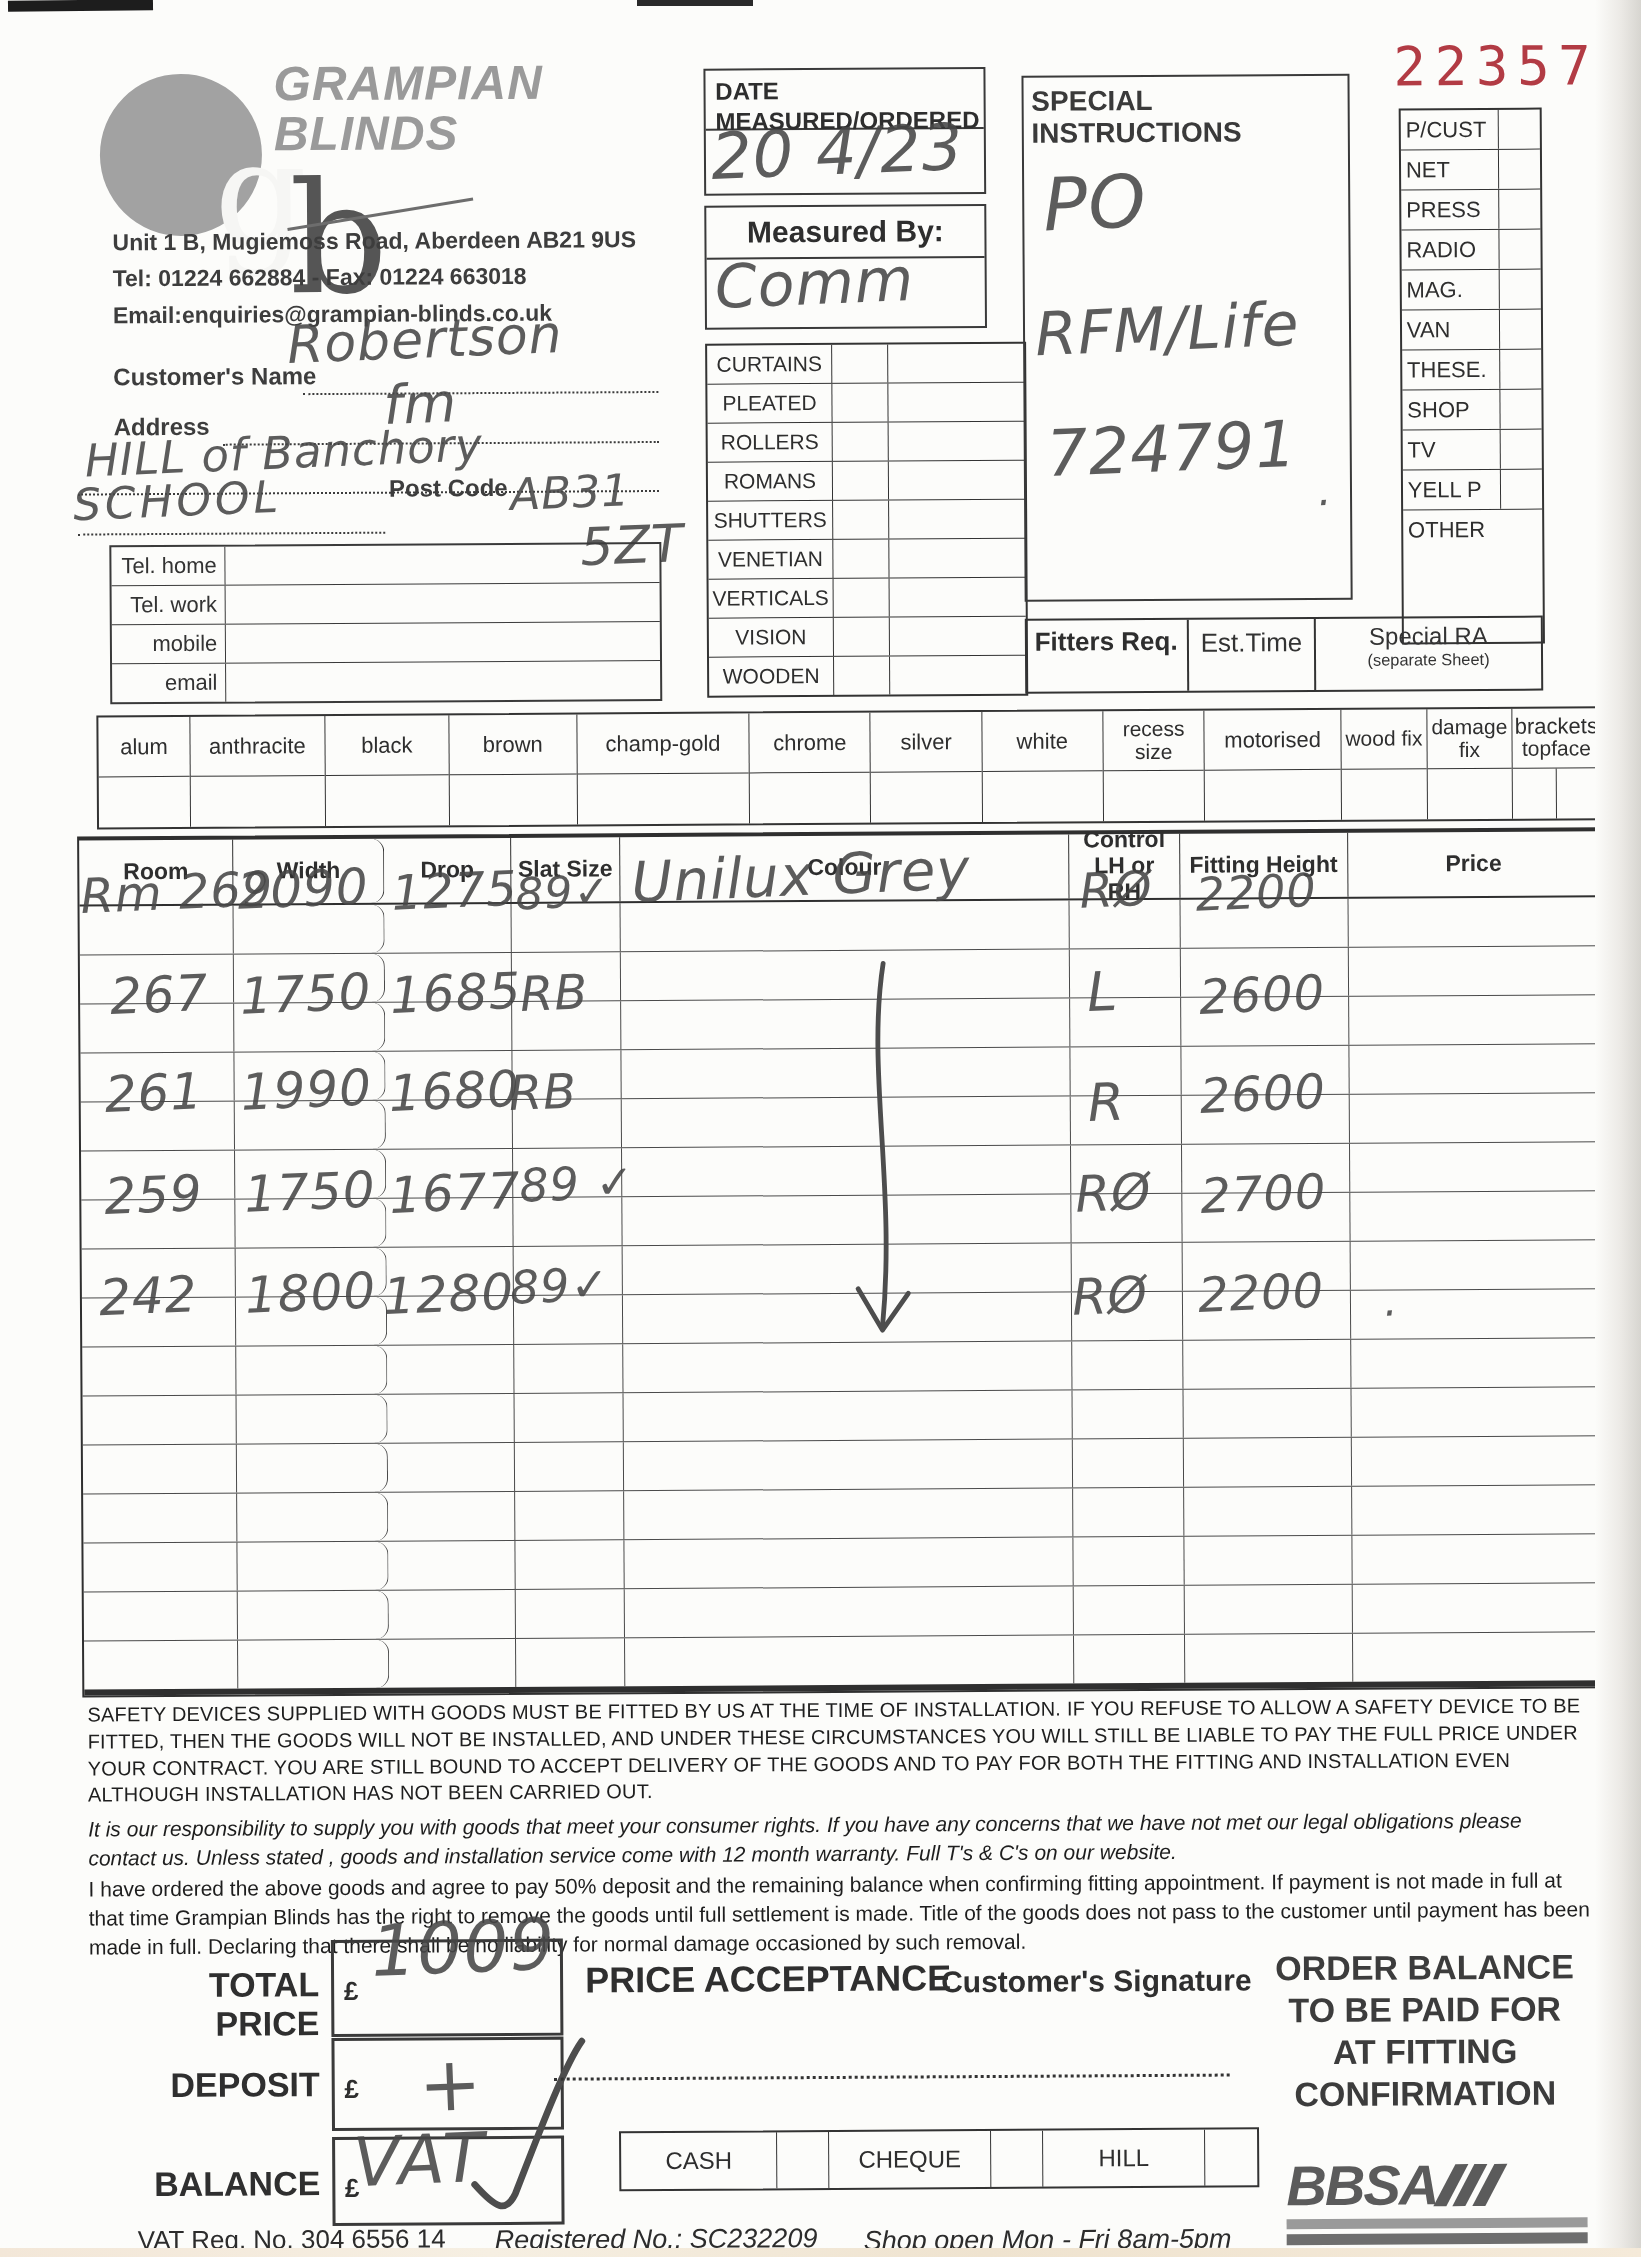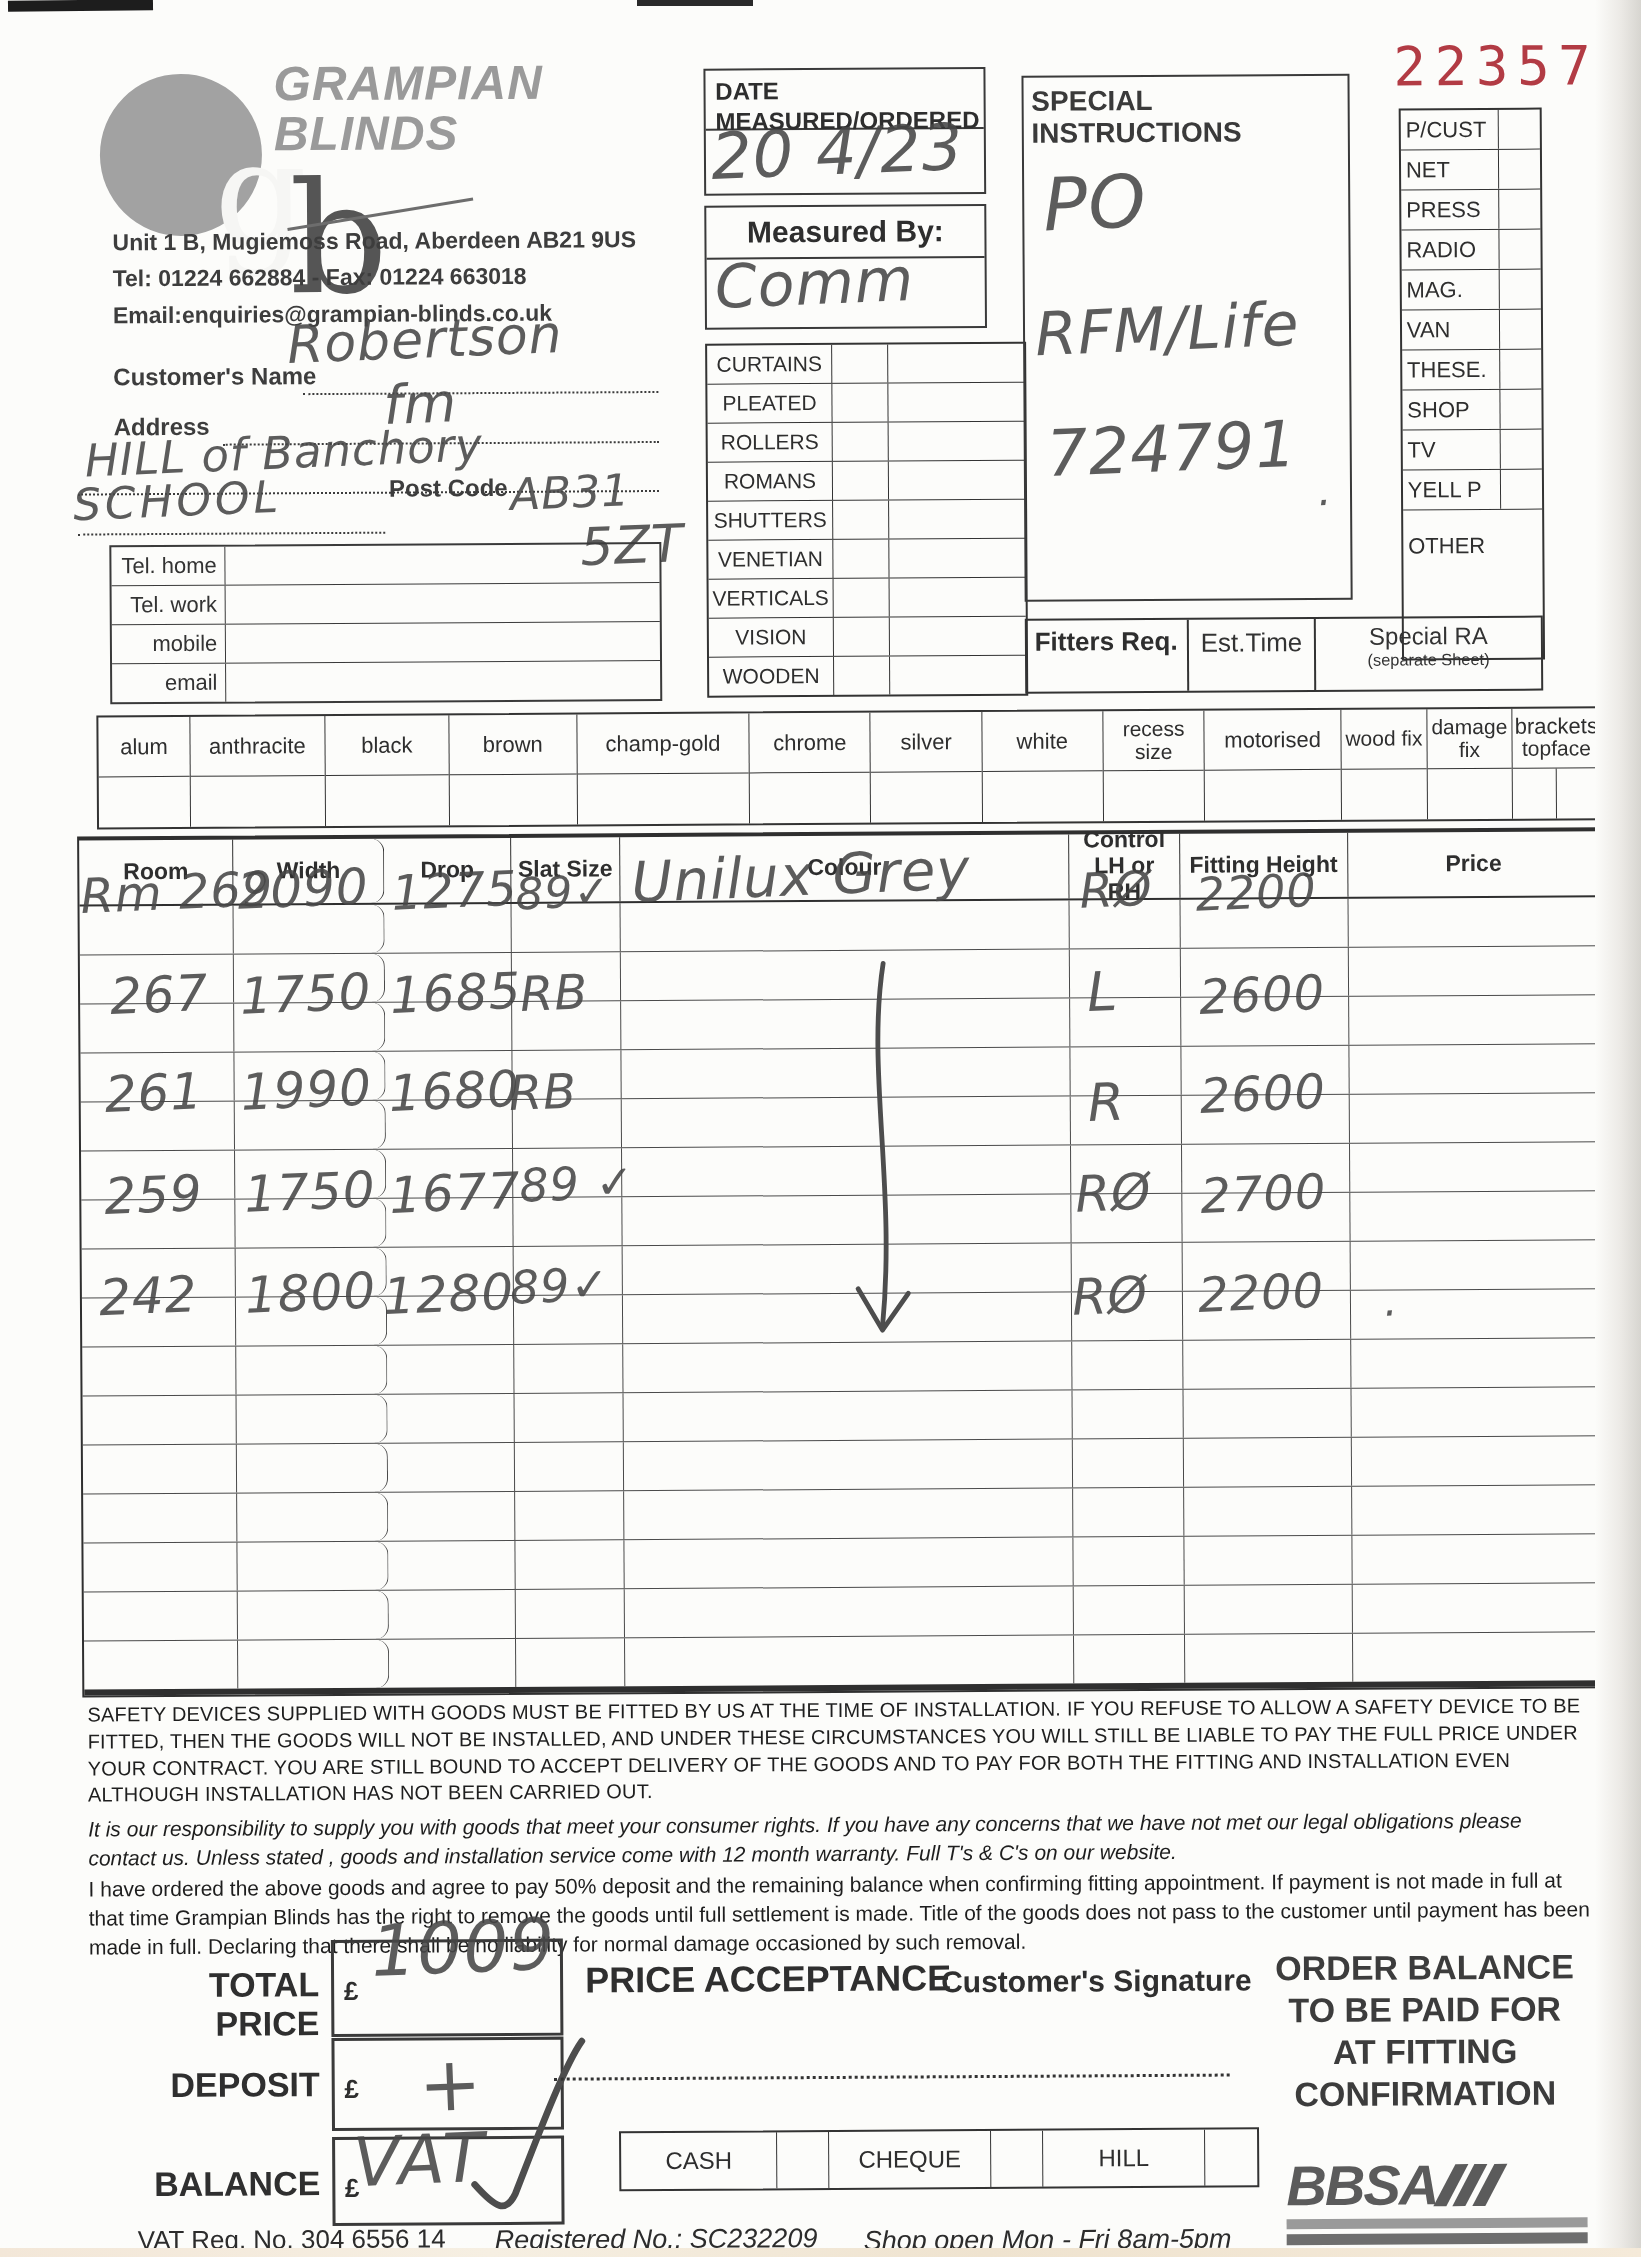--- a/index.html
+++ b/index.html
@@ -259,21 +259,21 @@
           <div class="c"></div>
         </div>
     <div class="r">
           <div class="l">TV</div>
           <div class="c"></div>
         </div>
     <div class="r">
           <div class="l">YELL P</div>
           <div class="c"></div>
         </div>
-    <div class="r" style="border-bottom:none;margin-top:16px;">
+    <div class="r" style="border-bottom:none;">
           <div class="l">OTHER</div>
         </div>
     <div class="fill"></div>
   </div>
 
   <div class="fitters">
     <div class="c" style="width:162px;font-weight:bold;font-size:26px;padding:5.8px 7.7px;">Fitters Req.</div>
     <div class="c" style="width:127px;font-size:26px;padding:7.7px 0;text-align:center;color:#333;">Est.Time</div>
     <div class="c" style="flex:1;text-align:center;padding-top:3.9px;">
       <div style="font-size:24px;color:#333;">Special RA</div>

